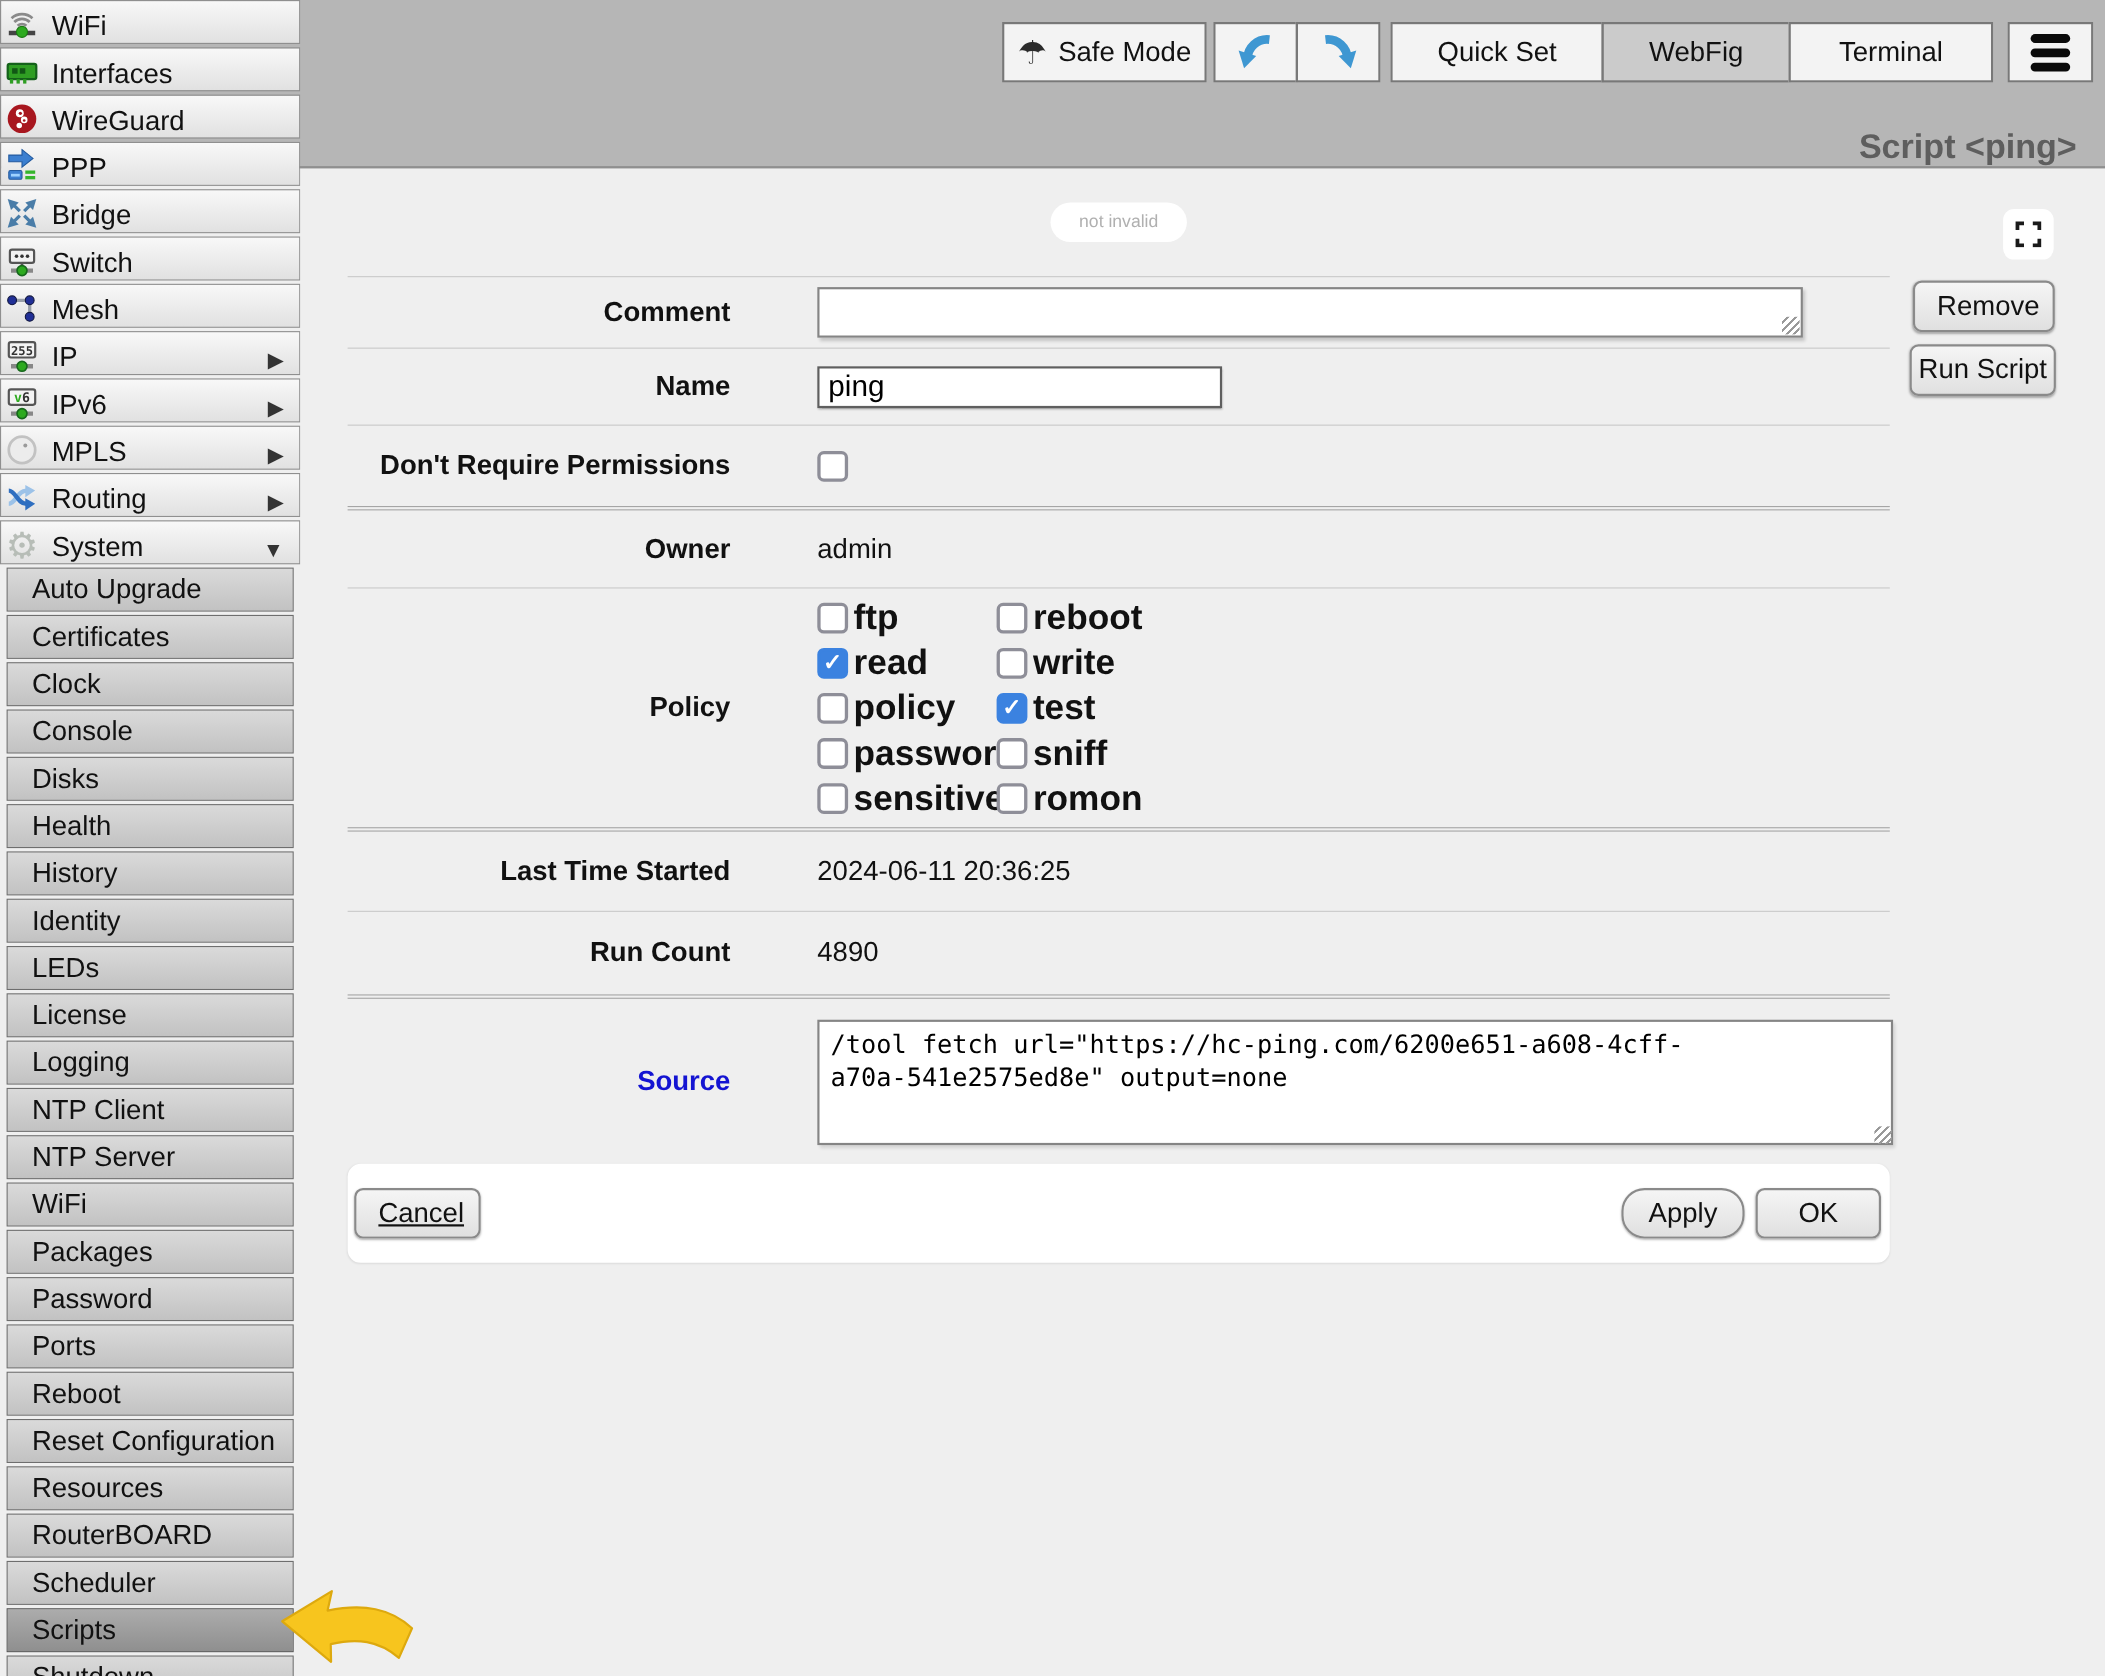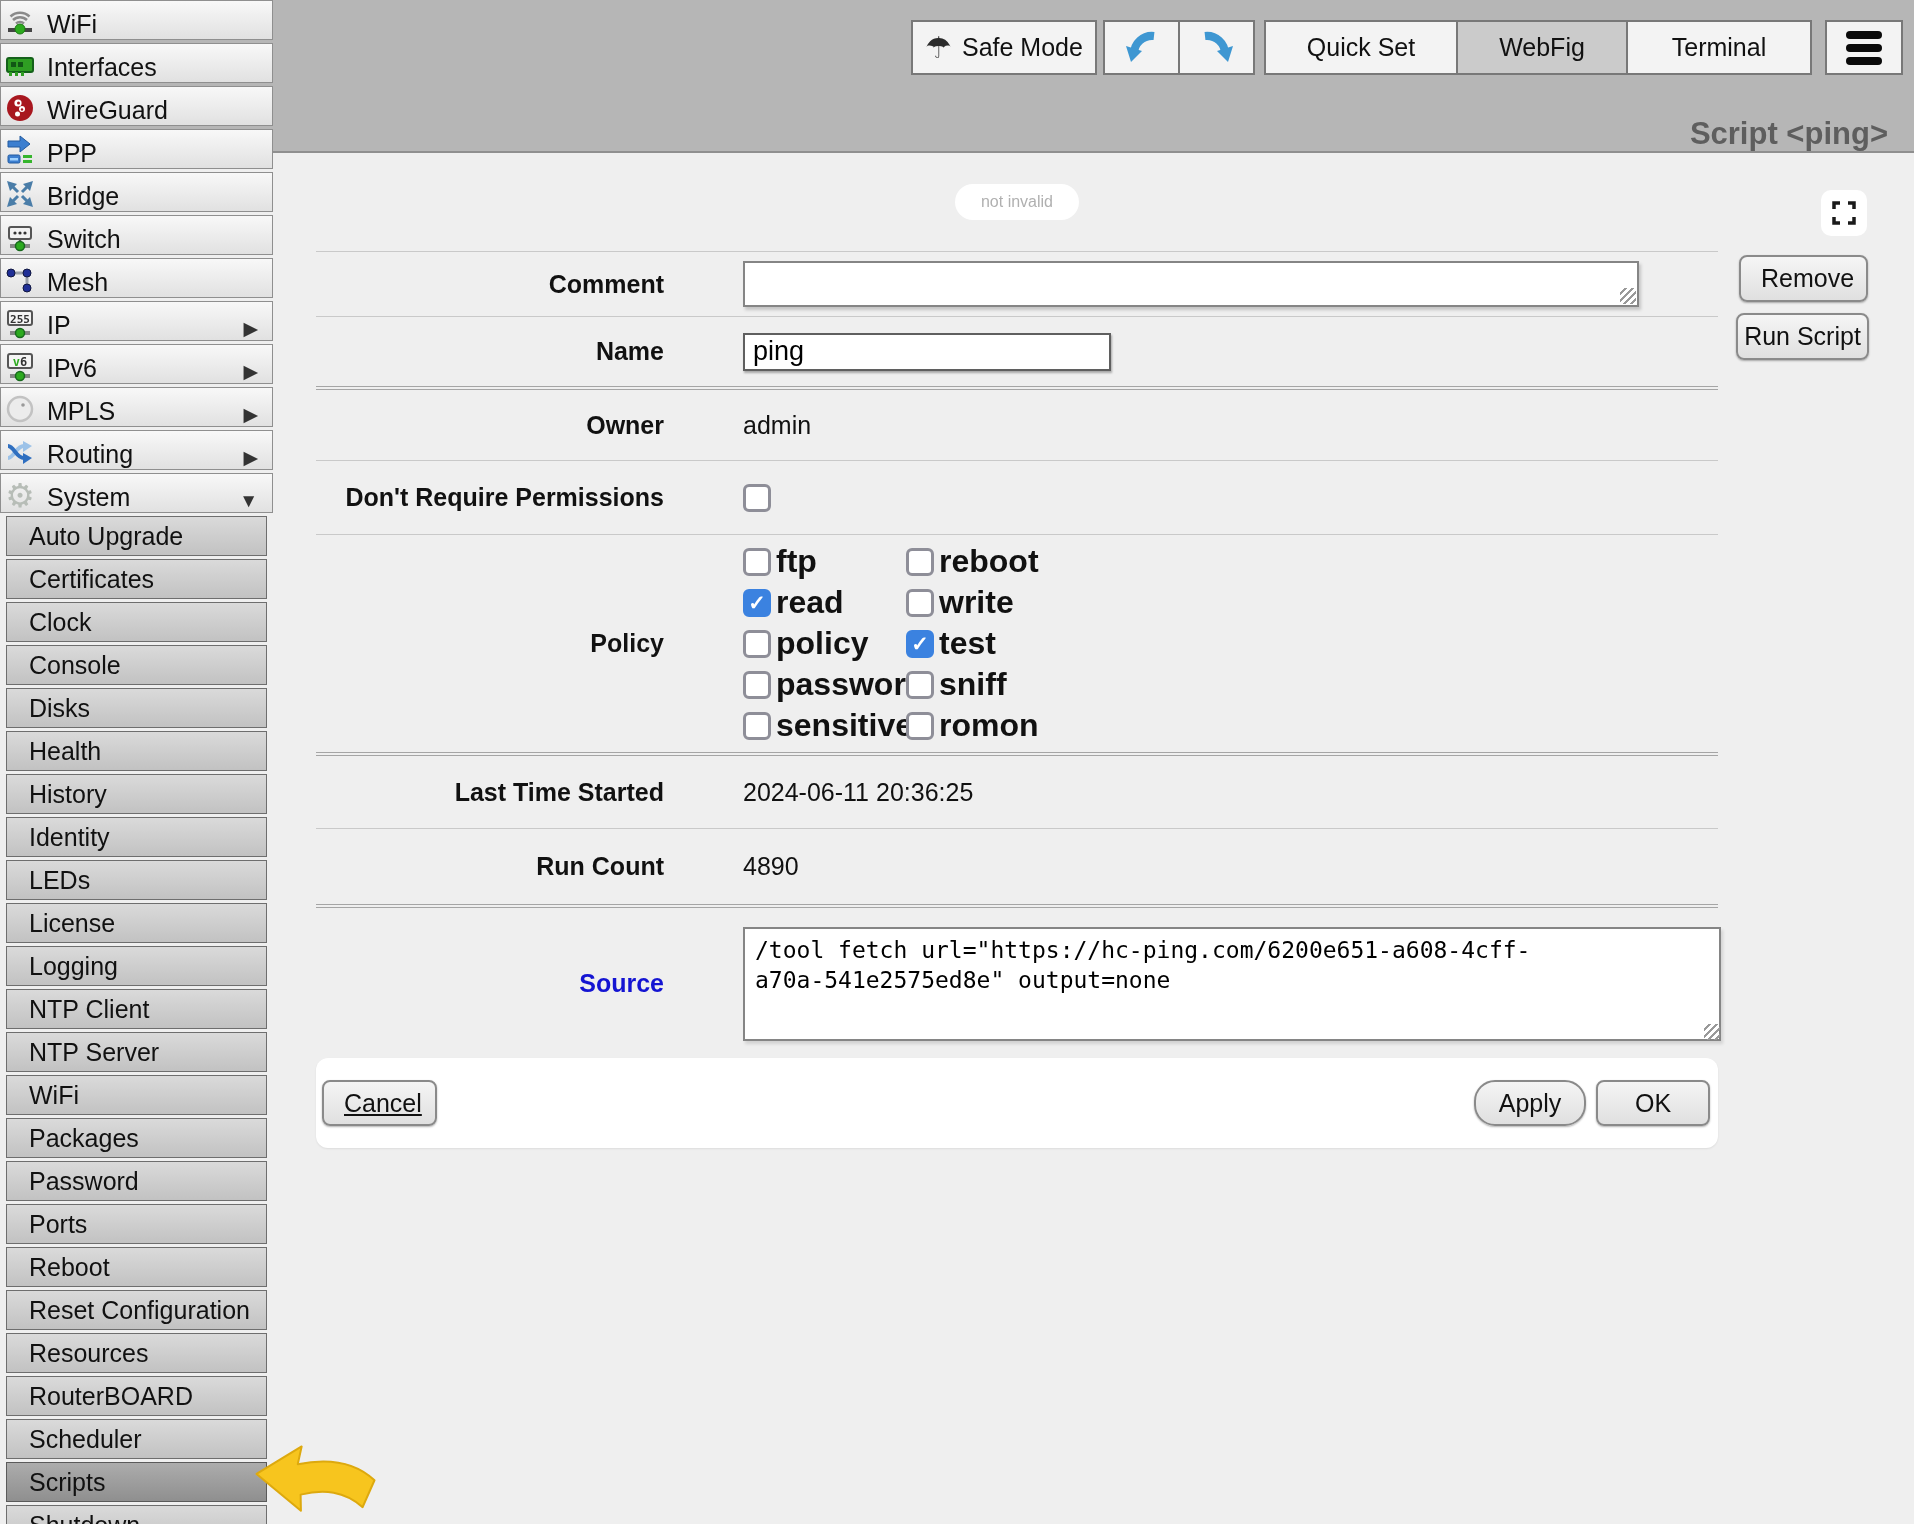--- a/index.html
+++ b/index.html
@@ -372,31 +372,31 @@
         <span class="grip"></span>
       </span>
     </span>
   </div>
   <div class="row r-name thin">
     <span class="lbl">Name</span>
     <span class="field">
       <input class="name-input" value="ping" style="">
     </span>
   </div>
+  <div class="row r-perms thin">
+    <span class="lbl">Don't Require Permissions</span>
+    <span class="field">
+      <span class="cb"></span>
+    </span>
+  </div>
   <div class="row r-owner thick">
     <span class="lbl">Owner</span>
     <span class="field">
         <span class="val">admin</span>
       </span>
-  </div>
-  <div class="row r-perms thin">
-    <span class="lbl">Don't Require Permissions</span>
-    <span class="field">
-      <span class="cb"></span>
-    </span>
   </div>
   <div class="row r-policy thin">
     <span class="lbl">Policy</span>
     <span class="field">
       <span class="pol-grid">
         <span class="pol-col c1">
           <span class="pol-item">
             <span class="cb"></span>
             <span class="pl">ftp</span>
           </span>

